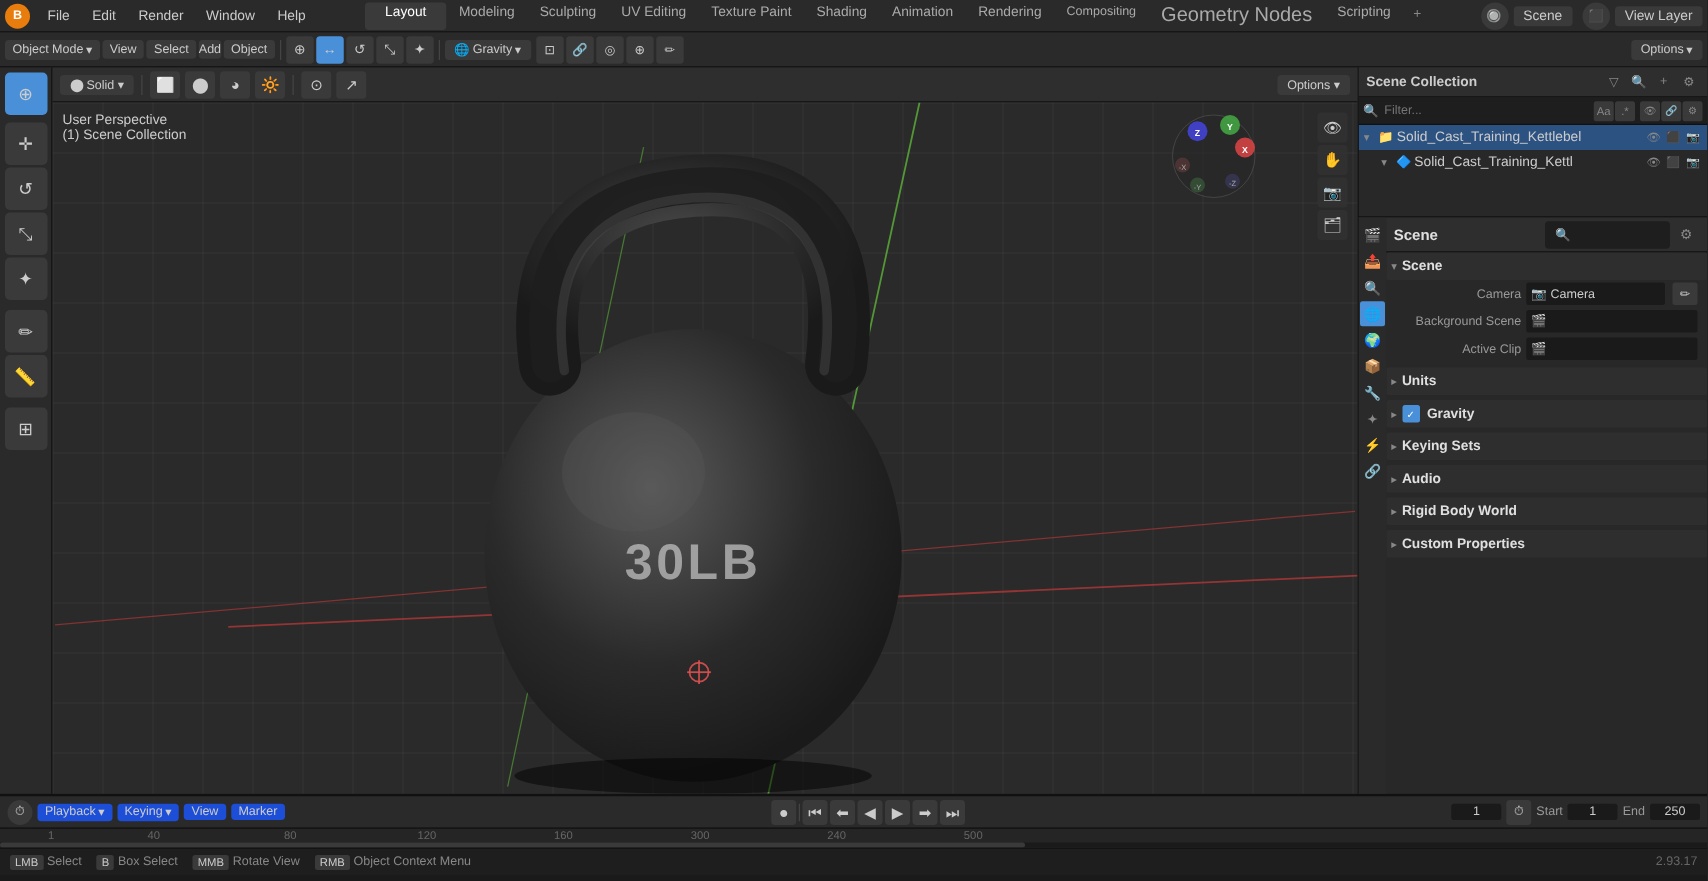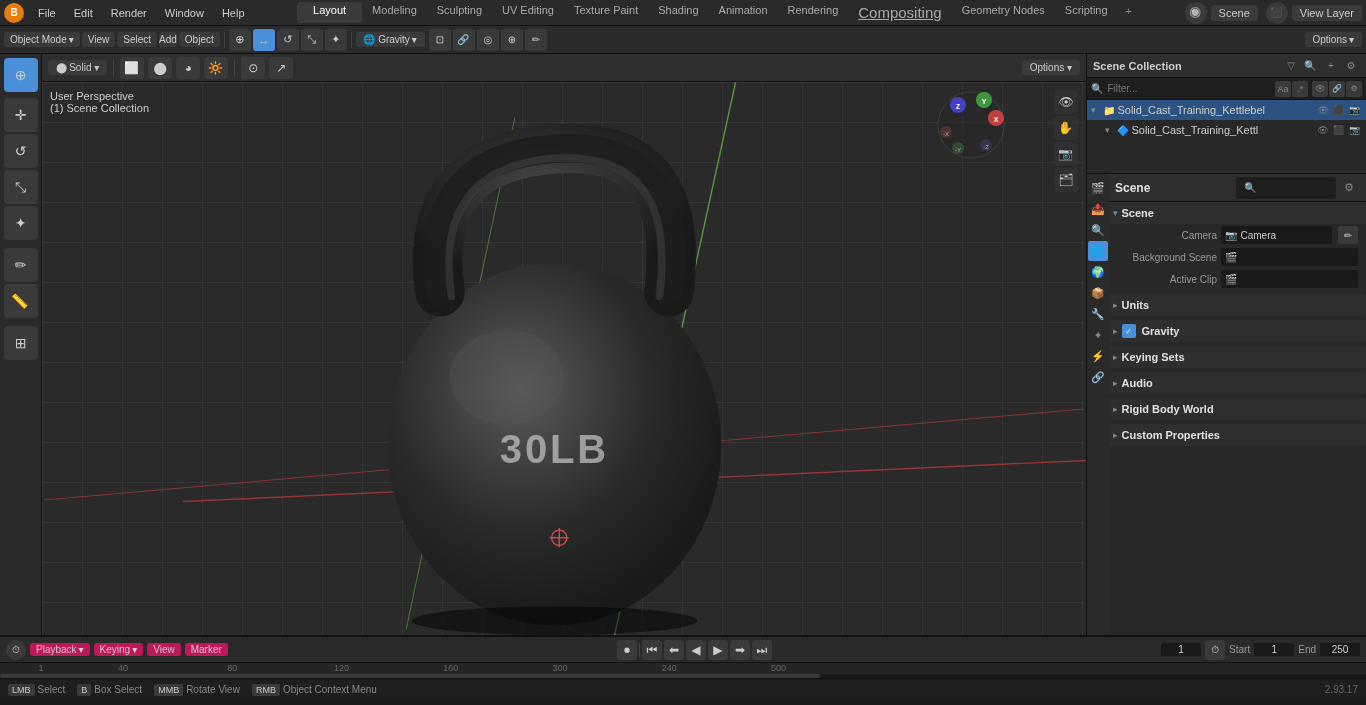--- a/index.html
+++ b/index.html
@@ -310,21 +310,21 @@
       height: 26px;
       background: #2a2a2a;
       border-top: 1px solid #111;
       display: flex;
       align-items: center;
       padding: 0 6px;
       gap: 4px;
     }
     .tl-btn {
       padding: 1px 6px;
-      background: #be185d;
+      background: #1d4ed8;
       border-radius: 3px;
       font-size: 10px;
       color: #ccc;
       cursor: pointer;
       display: flex;
       align-items: center;
       gap: 2px;
     }
     .tl-spacer { flex: 1; }
     .tl-input {
@@ -398,22 +398,22 @@
   <div class="menu-item">Help</div>
   <div style="flex:1; display:flex; justify-content:center;">
     <div style="background:#3a3a3a; padding:2px 16px; border-radius:3px; font-size:11px; color:#fff;">Layout</div>
     <div style="padding:2px 10px; font-size:11px; color:#aaa; cursor:pointer;">Modeling</div>
     <div style="padding:2px 10px; font-size:11px; color:#aaa; cursor:pointer;">Sculpting</div>
     <div style="padding:2px 10px; font-size:11px; color:#aaa; cursor:pointer;">UV Editing</div>
     <div style="padding:2px 10px; font-size:11px; color:#aaa; cursor:pointer;">Texture Paint</div>
     <div style="padding:2px 10px; font-size:11px; color:#aaa; cursor:pointer;">Shading</div>
     <div style="padding:2px 10px; font-size:11px; color:#aaa; cursor:pointer;text-align:center;">Animation</div>
     <div style="padding:2px 10px; font-size:11px; color:#aaa; cursor:pointer;">Rendering</div>
-    <div style="padding:2px 10px; font-size:15px; color:#aaa; cursor:pointer;text-decoration:underline;">Compositing</div>
-    <div style="padding:2px 10px; font-size:11px; color:#aaa; cursor:pointer;">Geometry Nodes</div>
+    <div style="padding:2px 10px; font-size:10px; color:#aaa; cursor:pointer;">Compositing</div>
+    <div style="padding:2px 10px; font-size:16px; color:#aaa; cursor:pointer;">Geometry Nodes</div>
     <div style="padding:2px 10px; font-size:11px; color:#aaa; cursor:pointer;">Scripting</div>
     <div class="tab-plus">+</div>
   </div>
   <div style="display:flex; align-items:center; gap:4px;">
     <div style="background:#3a3a3a; border-radius:50%; width:22px; height:22px; display:flex; align-items:center; justify-content:center; font-size:10px; cursor:pointer;">🔘</div>
     <div style="background:#3a3a3a; padding:2px 8px; border-radius:3px; font-size:11px; color:#ccc; cursor:pointer;">Scene</div>
     <div style="background:#3a3a3a; border-radius:50%; width:22px; height:22px; display:flex; align-items:center; justify-content:center; font-size:10px; cursor:pointer; margin-left:4px;">⬛</div>
     <div style="background:#3a3a3a; padding:2px 8px; border-radius:3px; font-size:11px; color:#ccc; cursor:pointer;">View Layer</div>
   </div>
 </div>

